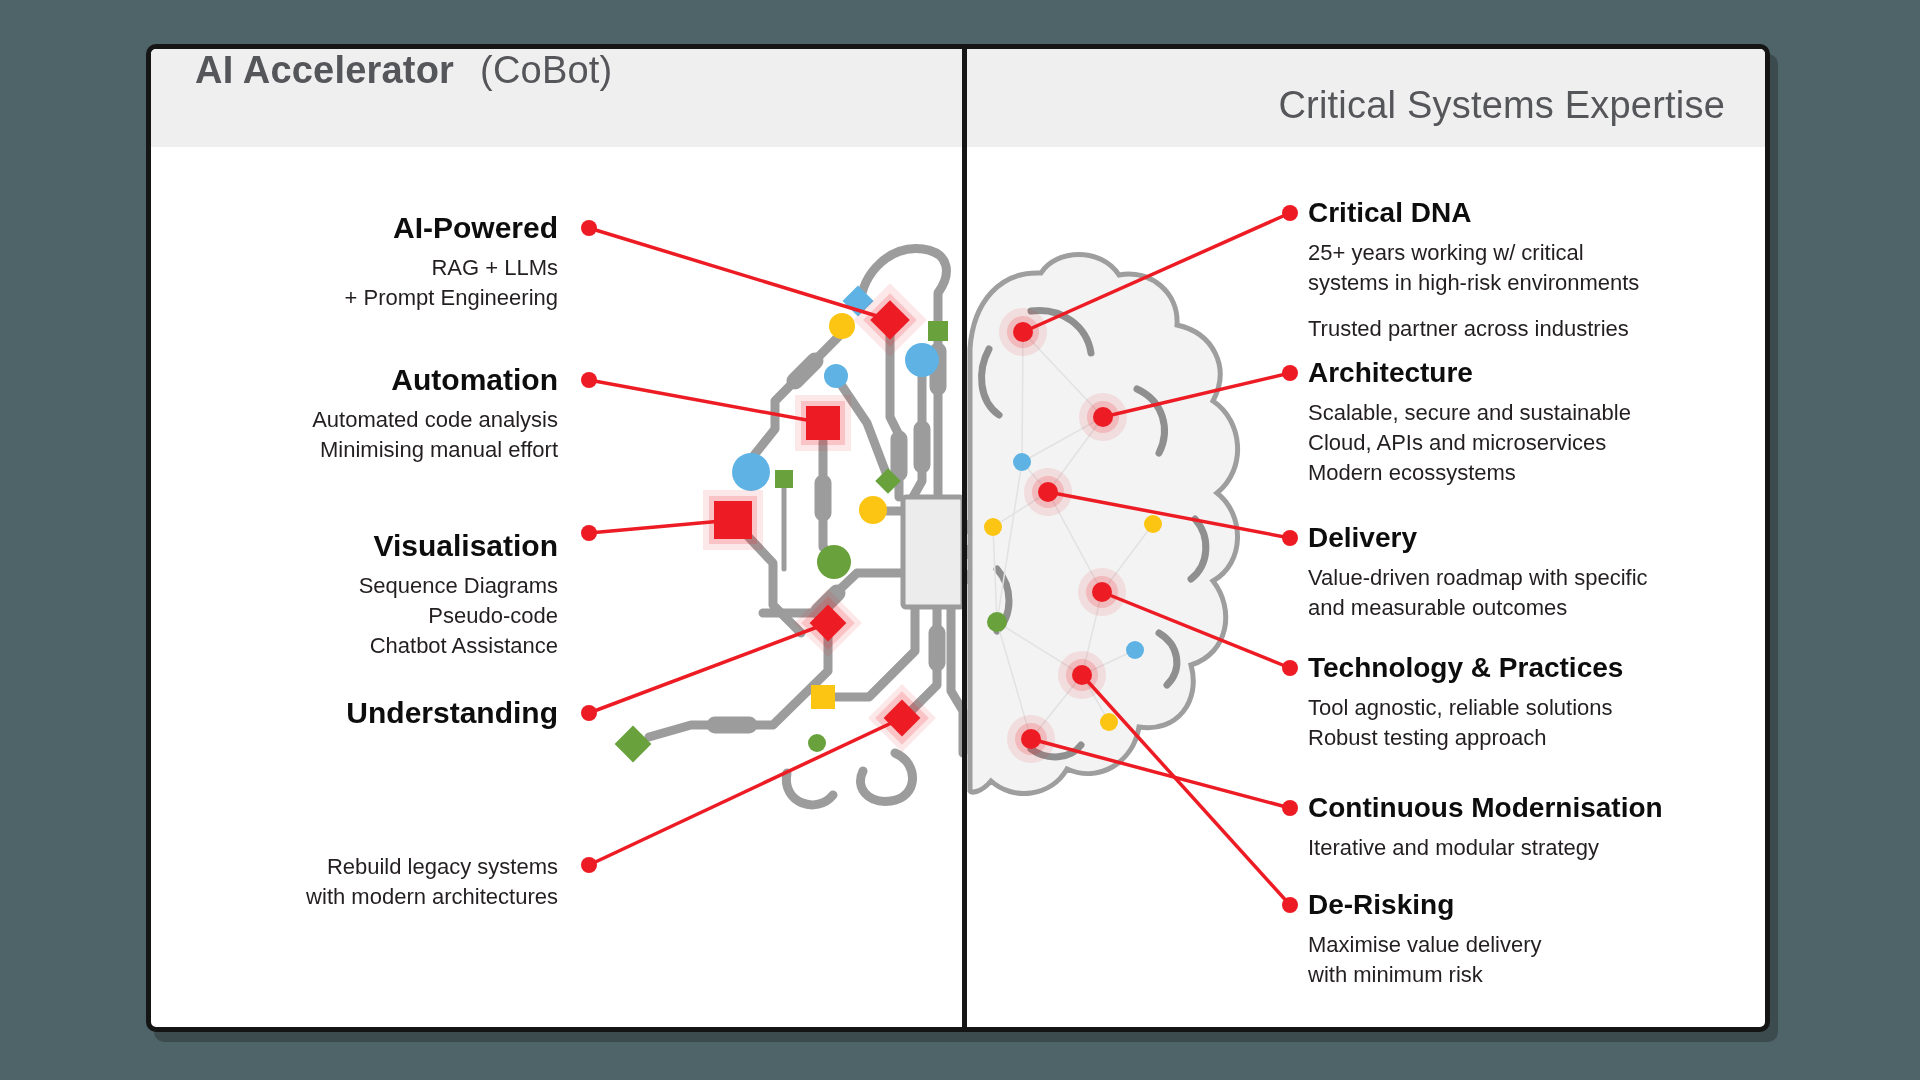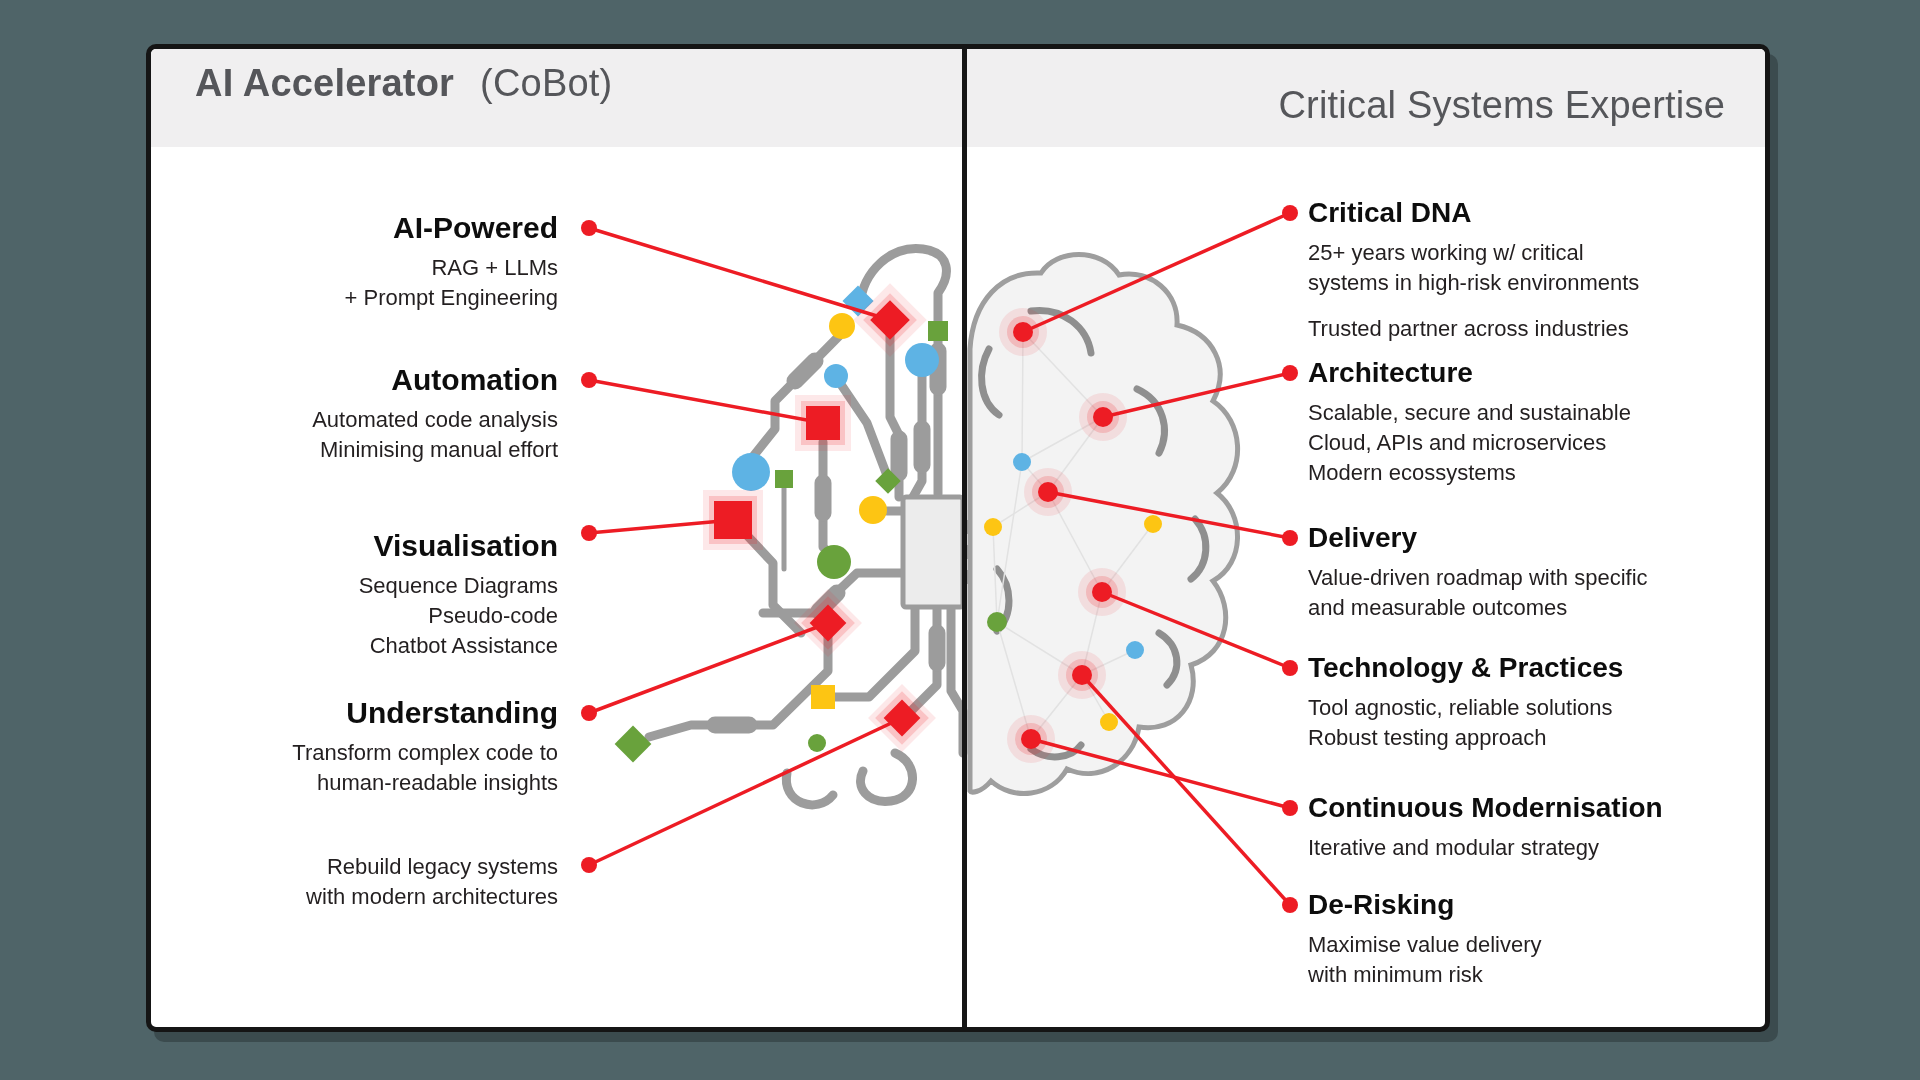--- a/index.html
+++ b/index.html
@@ -7,21 +7,21 @@
     --green:#69A23C; --trace-gray:#9C9C9C; --header-bg:#F0EFF0; --title-text:#55565A; --body-text:#231F20;
   }
   html,body{margin:0;padding:0;}
   body{font-family:"Liberation Sans", sans-serif;}
   .stage{position:relative;width:1920px;height:1080px;background:var(--background);overflow:hidden;}
   .card{position:absolute;left:146px;top:44px;width:1624px;height:988px;background:#ffffff;
         border:5px solid #151515;border-radius:10px;box-sizing:border-box;
         box-shadow:8px 10px 0 rgba(0,0,0,.25);}
   .card-inner{position:absolute;inset:0;overflow:hidden;border-radius:5px;}
   .header-band{position:absolute;left:0;top:0;width:100%;height:98px;background:var(--header-bg);}
-  .title-left{position:absolute;left:44px;top:0;height:68px;display:flex;align-items:center;
+  .title-left{position:absolute;left:44px;top:0;height:68px;display:flex;align-items:flex-start;
               font-size:38px;color:var(--title-text);letter-spacing:.2px;}
   .title-left b{font-weight:700;}
   .title-left span.suffix{font-weight:400;margin-left:26px;}
   .title-right{position:absolute;right:40px;top:0;height:112px;display:flex;align-items:center;
                font-size:38px;font-weight:400;color:var(--title-text);letter-spacing:.2px;}
   svg.graphic{position:absolute;inset:0;width:1624px;height:988px;}
 
   
   .lsec{position:absolute;right:1207px;width:400px;text-align:right;color:#111;}
   .rsec{position:absolute;left:1157px;width:460px;text-align:left;color:#111;}
@@ -245,24 +245,20 @@
       <div class="lsec ls-2">
         <div class="sec-h">Visualisation</div>
         <div class="sec-lines">
           <div class="sec-line">Sequence Diagrams</div>
           <div class="sec-line">Pseudo-code</div>
           <div class="sec-line">Chatbot Assistance</div>
         </div>
       </div>
       <div class="lsec ls-3">
         <div class="sec-h">Understanding</div>
-        <div class="sec-lines">
-          <div class="sec-line">Transform complex code to</div>
-          <div class="sec-line">human-readable insights</div>
-        </div>
       </div>
       <div class="lsec ls-4">
         <div class="sec-lines">
           <div class="sec-line">Rebuild legacy systems</div>
           <div class="sec-line">with modern architectures</div>
         </div>
       </div>
 
       <div class="rsec rs-0">
         <div class="sec-h">Critical DNA</div>

